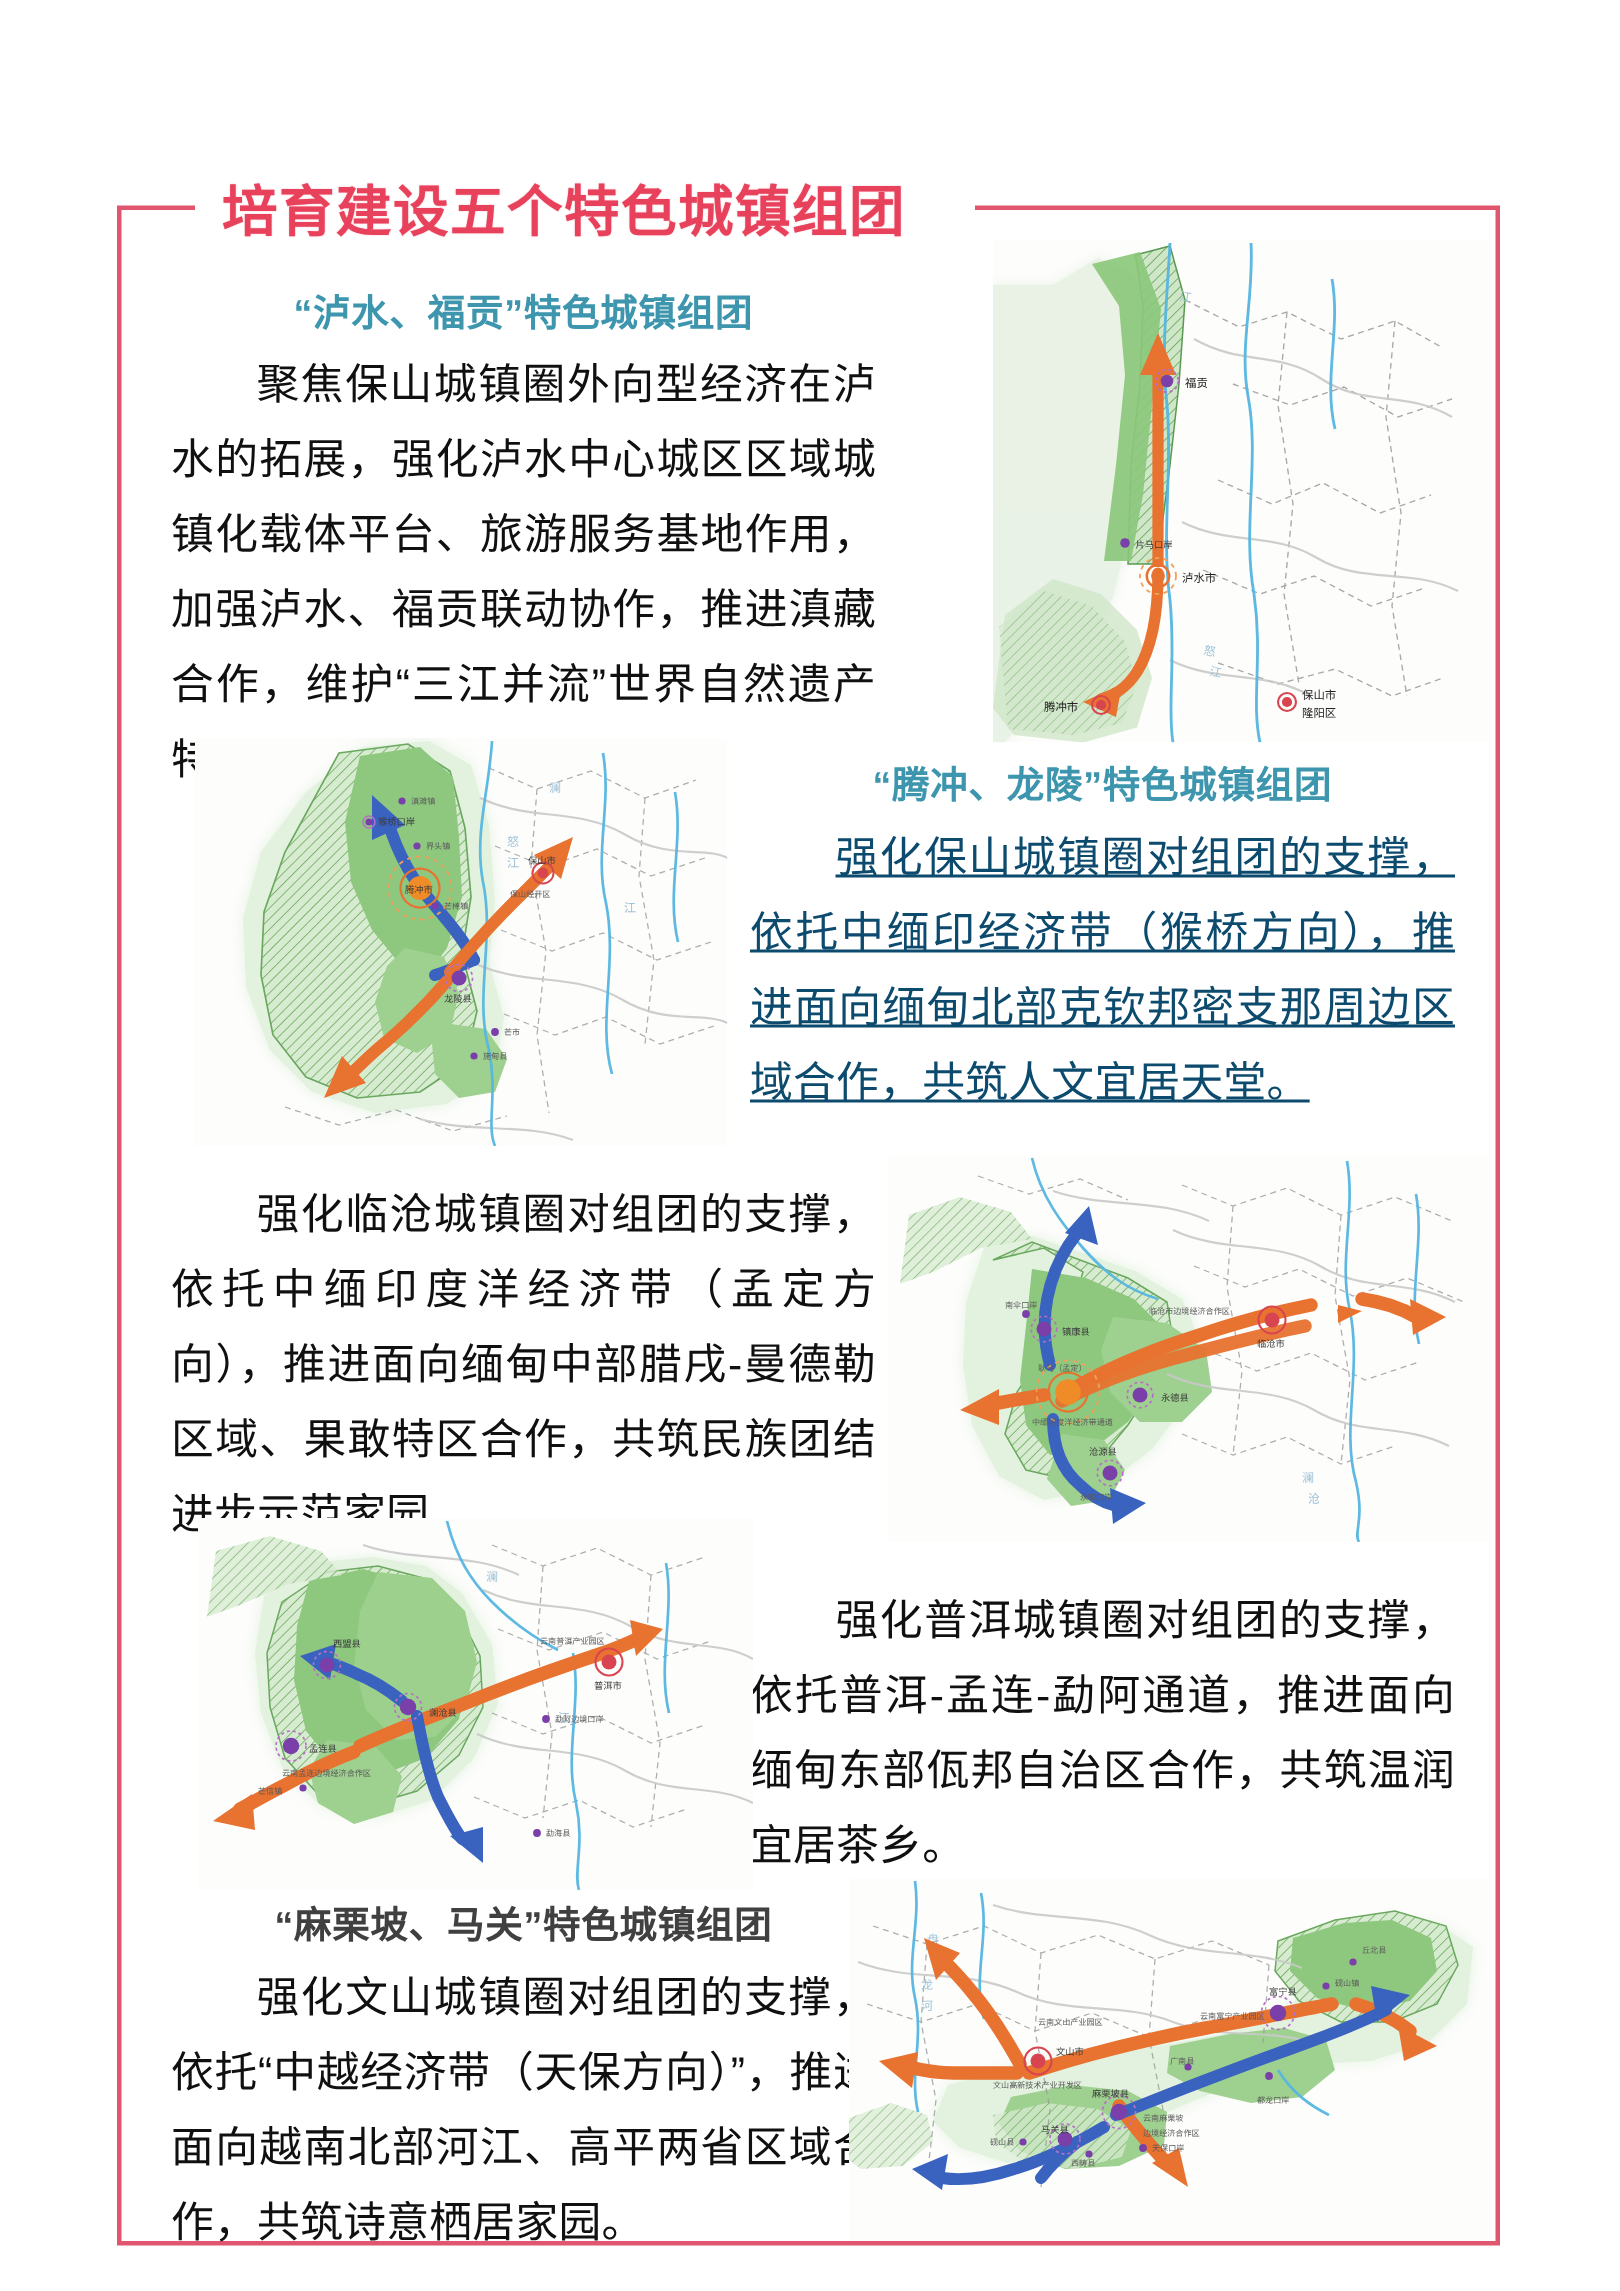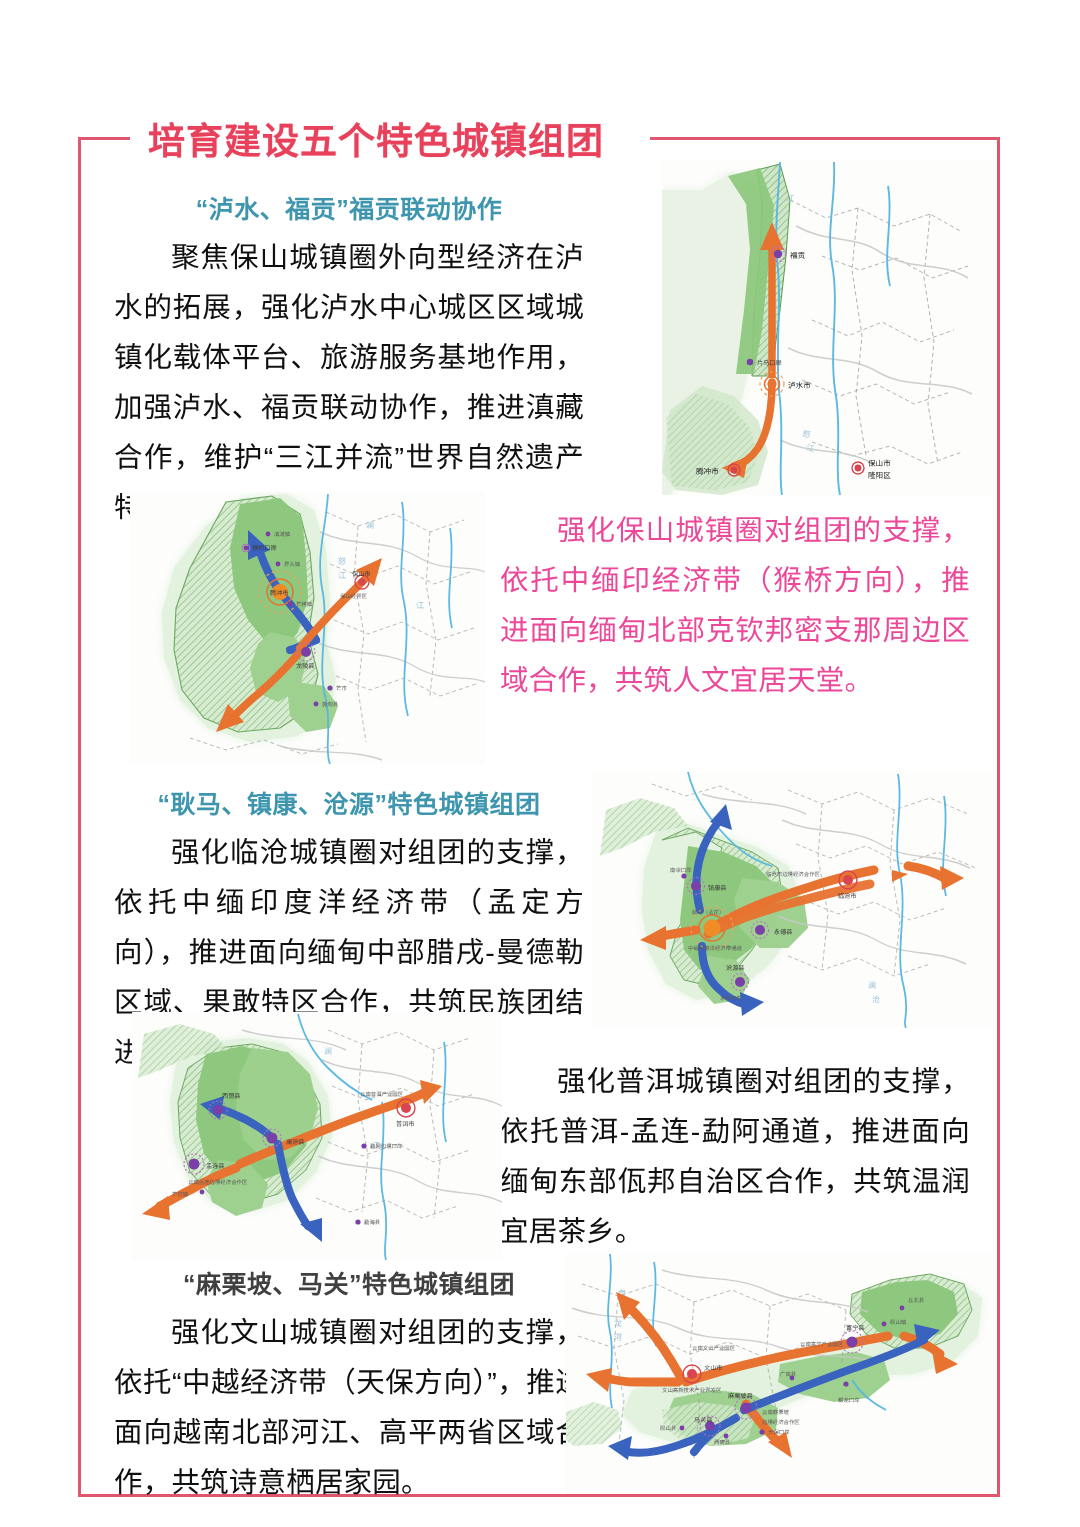--- a/index.html
+++ b/index.html
@@ -85,21 +85,21 @@
 </head>
 <body>
 
 <div id="frame" style="border-color: rgb(224, 86, 110);"></div>
 <div id="title-notch"></div>
 <div id="page-title" style="color: rgb(232, 65, 92);">培育建设五个特色城镇组团</div>
 
 <div id="content">
 
   <div class="blk" style="left:114px;top:190px;width:470px;">
-    <div class="sec-head" style="text-align: center; color: rgb(62, 150, 174);">“泸水、福贡”福贡联动协作</div>
+    <div class="sec-head" style="text-align: center; color: rgb(62, 150, 174);">“泸水、福贡”特色城镇组团</div>
     <p class="sec-body" style="color: rgb(16, 16, 16);">聚焦保山城镇圈外向型经济在泸水的拓展，强化泸水中心城区区域城镇化载体平台、旅游服务基地作用，加强泸水、福贡联动协作，推进滇藏合作，维护“三江并流”世界自然遗产特质。</p>
   </div>
 
   <div class="map" style="left:662px;top:160px;width:330px;height:335px;">
     <svg viewBox="0 0 330 335" preserveAspectRatio="none">
       <defs>
         <pattern id="h1" width="5" height="5" patternUnits="userSpaceOnUse" patternTransform="rotate(45)">
           <rect width="5" height="5" fill="#cfe6c8"></rect>
             <line x1="0" y1="0" x2="0" y2="5" stroke="#6fae62" stroke-width="1.2"></line>
         </pattern>
@@ -168,21 +168,22 @@
       <g>
         <circle cx="196" cy="308" r="6" fill="none" stroke="#d8444f" stroke-width="1.4"></circle>
         <circle cx="196" cy="308" r="3.4" fill="#d8444f"></circle>
         <text class="lbl-b" x="206" y="306">保山市</text>
         <text class="lbl-b" x="206" y="318">隆阳区</text>
       </g>
     </svg>
   </div>
 
   <div class="blk" style="left:500px;top:505px;width:470px;">
-    <p class="sec-body" style="color: #ec4899;">强化保山城镇圈对组团的支撑，依托中缅印经济带（猴桥方向），推进面向缅甸北部克钦邦密支那周边区域合作，共筑人文宜居天堂。</p>
+    <div class="sec-head" style="text-align: center; color: rgb(62, 150, 174);">“腾冲、龙陵”特色城镇组团</div>
+    <p class="sec-body" style="color: #0c4a6e; text-decoration: underline;">强化保山城镇圈对组团的支撑，依托中缅印经济带（猴桥方向），推进面向缅甸北部克钦邦密支那周边区域合作，共筑人文宜居天堂。</p>
   </div>
 
   <div class="map" style="left:130px;top:492px;width:355px;height:272px;">
     <svg viewBox="0 0 355 272" preserveAspectRatio="none">
       <defs>
         <pattern id="h2" width="5" height="5" patternUnits="userSpaceOnUse" patternTransform="rotate(45)">
           <rect width="5" height="5" fill="#d7ebd0"></rect>
             <line x1="0" y1="0" x2="0" y2="5" stroke="#6fae62" stroke-width="1.1"></line>
         </pattern>
         <filter id="glow2" x="-30%" y="-30%" width="160%" height="160%">
@@ -272,21 +273,20 @@
           <text class="lbl-w" x="206" y="198">芒市</text>
         </g>
       <g>
           <circle cx="186" cy="212" r="2.4" fill="#7a3fa8"></circle>
           <text class="lbl-w" x="192" y="214">施甸县</text>
         </g>
     </svg>
   </div>
 
   <div class="blk" style="left:114px;top:785px;width:470px;">
-    <div class="sec-head" style="text-align: center; color: rgb(62, 150, 174);">“耿马、镇康、沧源”特色城镇组团</div>
     <p class="sec-body" style="color: rgb(16, 16, 16);">强化临沧城镇圈对组团的支撑，依托中缅印度洋经济带（孟定方向），推进面向缅甸中部腊戌-曼德勒区域、果敢特区合作，共筑民族团结进步示范家园。</p>
   </div>
 
   <div class="map" style="left:592px;top:770px;width:400px;height:258px;">
     <svg viewBox="0 0 400 258" preserveAspectRatio="none">
       <defs>
         <pattern id="h3" width="5" height="5" patternUnits="userSpaceOnUse" patternTransform="rotate(45)">
           <rect width="5" height="5" fill="#d7ebd0"></rect>
             <line x1="0" y1="0" x2="0" y2="5" stroke="#6fae62" stroke-width="1.1"></line>
         </pattern>

